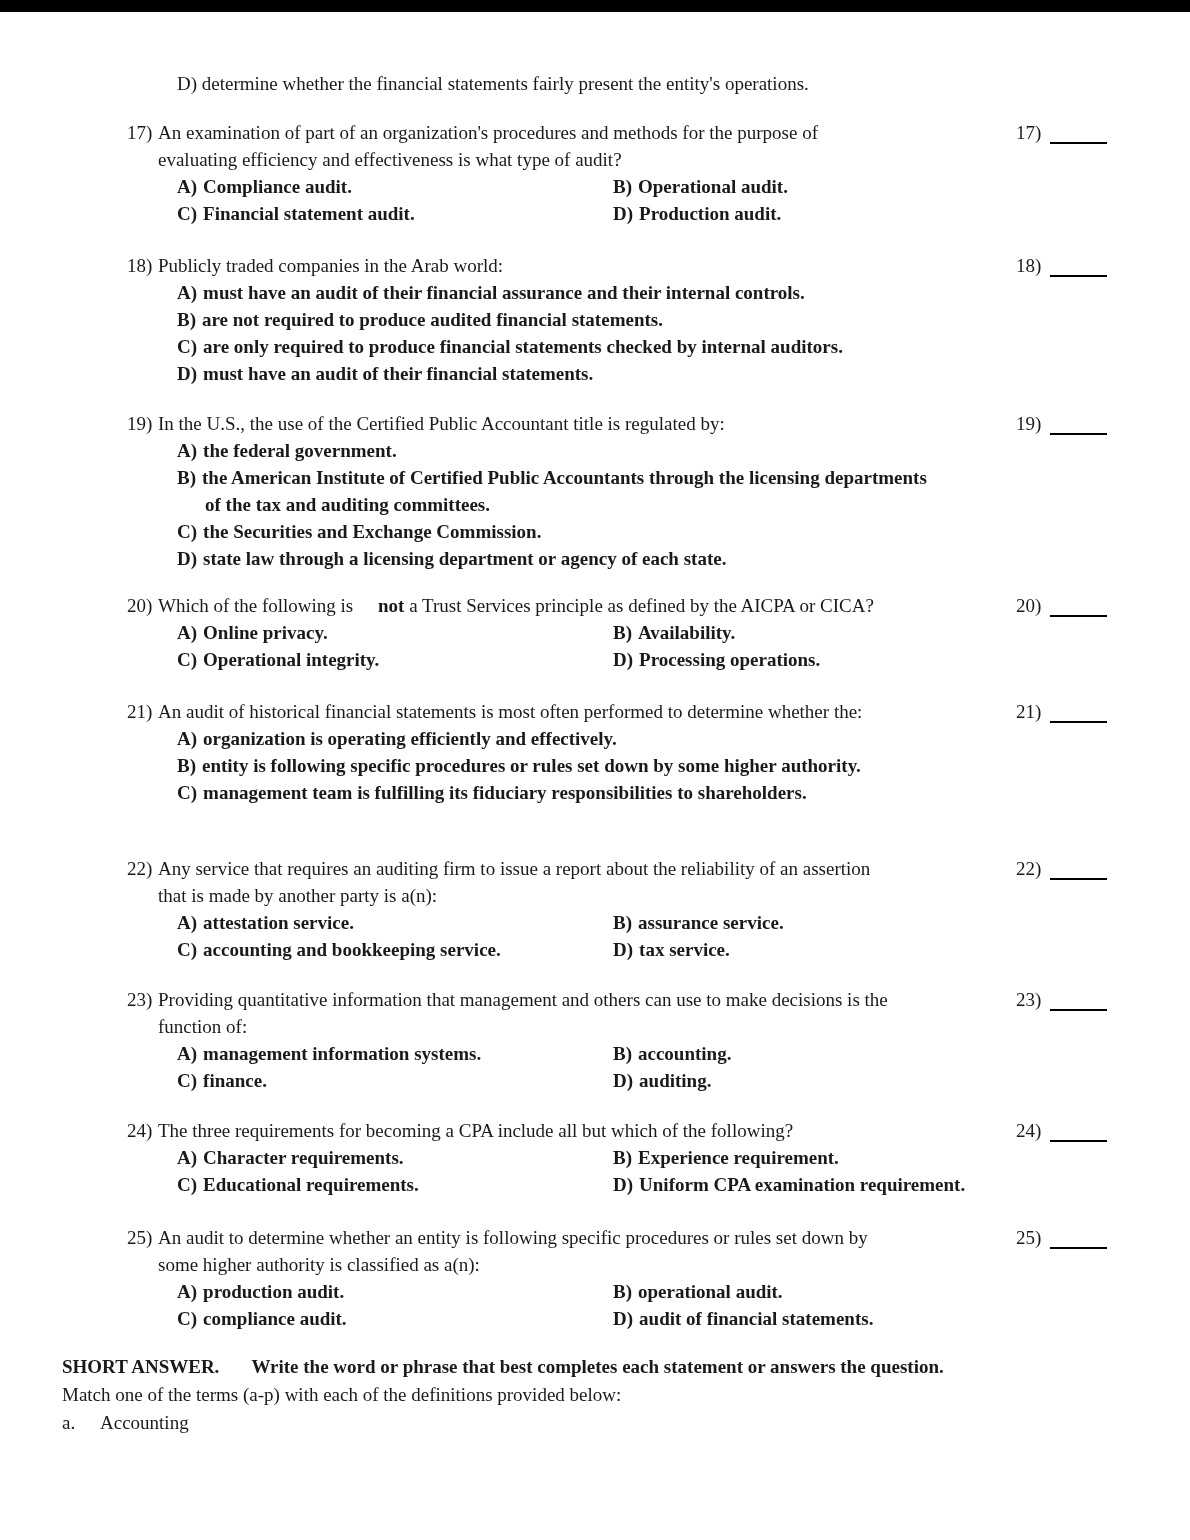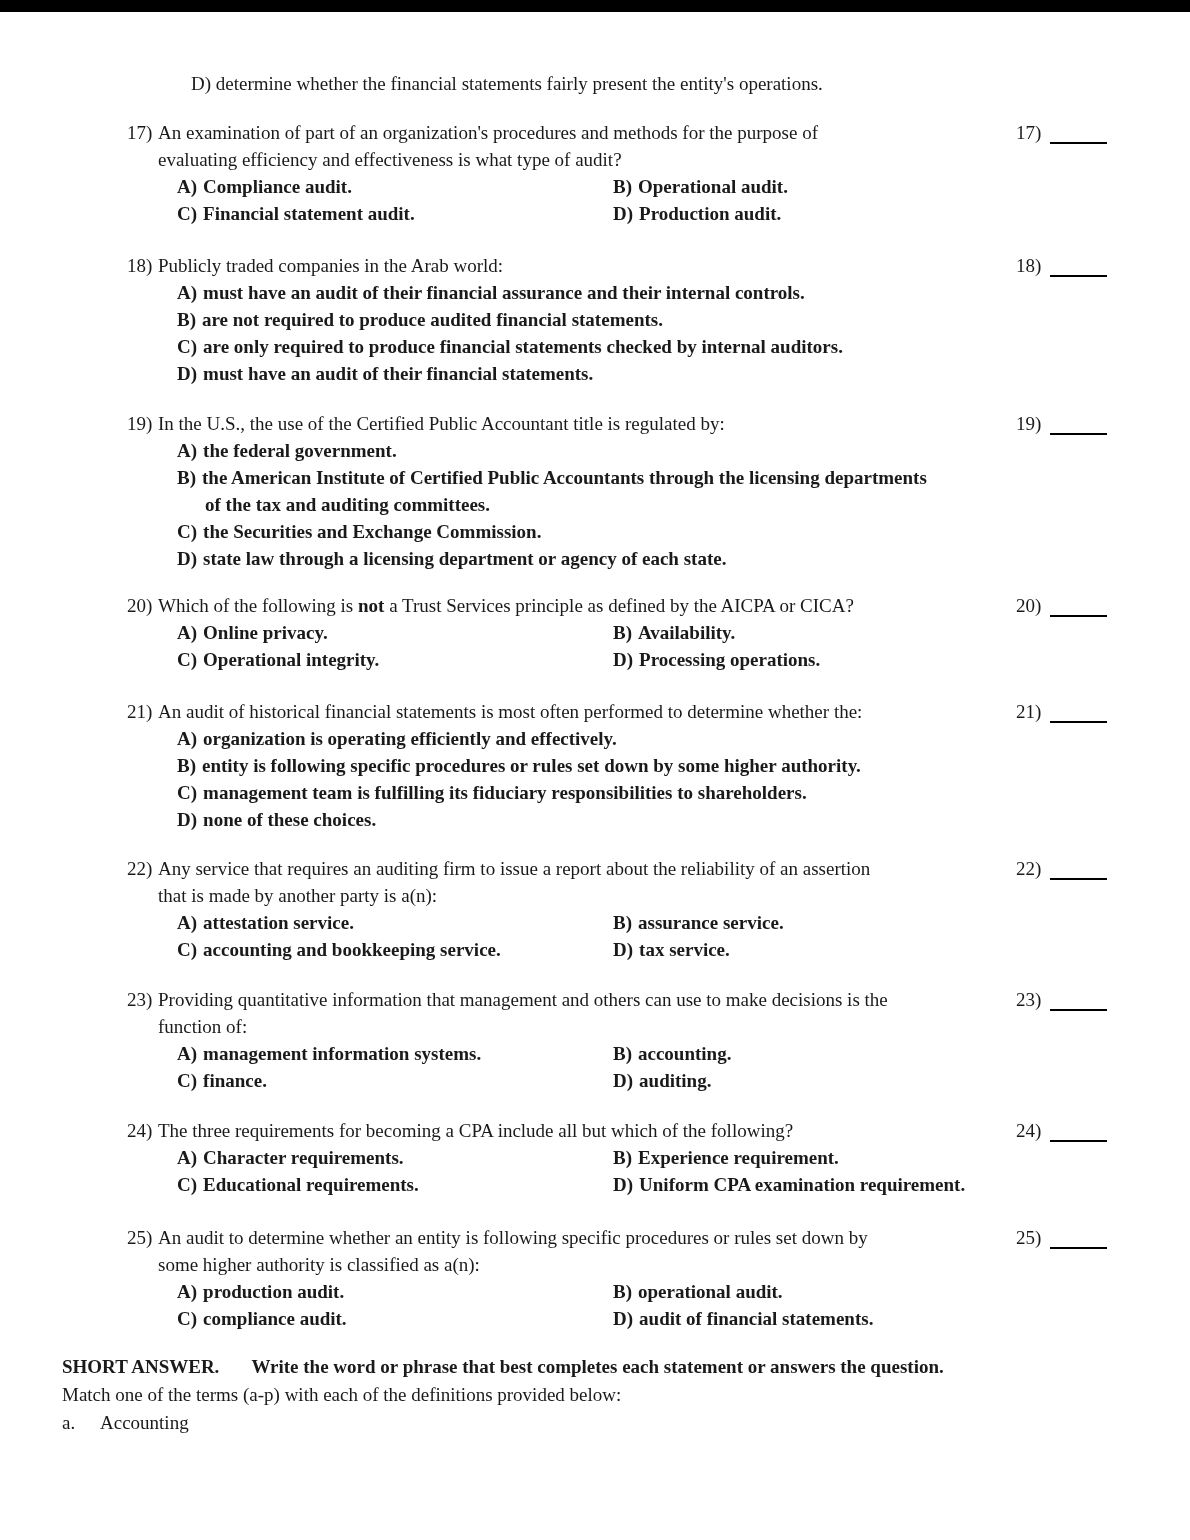--- a/index.html
+++ b/index.html
@@ -13,21 +13,21 @@
     line-height:27px;
     color:#1a1a1a;
     overflow:hidden;
   }
   .top-bar {
     position:absolute; top:0; left:0;
     width:1190px; height:12px;
     background:#000000;
   }
   .leftover {
-    position:absolute; left:191px; top:70px;
+    position:absolute; left:177px; top:70px;
     white-space:nowrap;
   }
   .question { position:absolute; left:0; top:0; width:1190px; }
   .q-num { position:absolute; left:127px; top:0; }
   .q-body { position:absolute; left:158px; top:0; width:880px; }
   .stem-line { white-space:nowrap; }
   .q-options { padding-left:19px;font-weight:bold; }
   .q-options.columns {
     display:grid;
     grid-template-columns:436px 1fr;
@@ -43,21 +43,21 @@
     vertical-align:-5px;
     margin-left:9px;
   }
   .short {
     position:absolute; left:62px; top:1353px;
     line-height:28px; white-space:nowrap;
   }
   .head { font-weight:bold; }
   .head .instr { margin-left:32px; }
   .sa-label { display:inline-block; width:38px; }
-  b.bold { font-weight:bold; }
+  b.bold { font-weight:bold;margin-left:20px; }
 </style>
 </head>
 <body>
 
 <div class="page">
   <div class="top-bar"></div>
 
   <div class="leftover">D) determine whether the financial statements fairly present the entity's operations.</div>
 
   <div id="questions">
@@ -163,23 +163,20 @@
           </div>
           <div class="q-options stacked">
             <div class="option">
               <div class="opt-line first"><span class="opt-label">A)</span><span class="opt-text">organization is operating efficiently and effectively.</span></div>
             </div>
             <div class="option">
               <div class="opt-line first"><span class="opt-label">B)</span><span class="opt-text">entity is following specific procedures or rules set down by some higher authority.</span></div>
             </div>
             <div class="option">
               <div class="opt-line first"><span class="opt-label">C)</span><span class="opt-text">management team is fulfilling its fiduciary responsibilities to shareholders.</span></div>
-            </div>
-            <div class="option">
-              <div class="opt-line first"><span class="opt-label">D)</span><span class="opt-text">none of these choices.</span></div>
             </div>
           </div>
         </div>
         <div class="q-answer"><span class="ans-num">21)</span><span class="blank"></span></div>
       </div>
       <div class="question" style="top: 855px;">
         <span class="q-num">22)</span>
         <div class="q-body">
           <div class="q-stem">
             <div class="stem-line">Any service that requires an auditing firm to issue a report about the reliability of an assertion</div>

